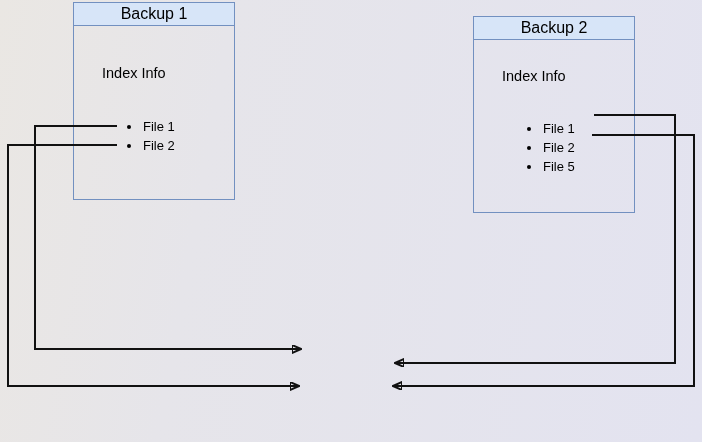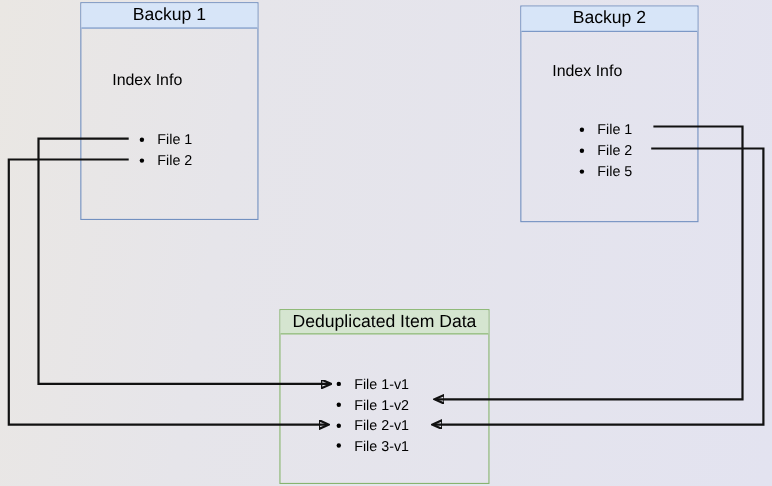--- a/index.html
+++ b/index.html
@@ -89,60 +89,39 @@
         <span class="dot"></span>
         <span>File 1</span>
       </div>
       <div class="item-row">
         <span class="dot"></span>
         <span>File 2</span>
       </div>
     </div>
   </div>
 
-  <div class="box blue backup" style="left:473px; top:5px; width:162px; height:197px;">
+  <div class="box blue backup" style="left:473px; top:16px; width:162px; height:197px;">
     <div class="box-header">Backup 2</div>
     <div class="section-label" style="left:28px; top:50px;">Index Info</div>
     <div class="item-list" style="left:53px; top:102px;">
       <div class="item-row">
         <span class="dot"></span>
         <span>File 1</span>
       </div>
       <div class="item-row">
         <span class="dot"></span>
         <span>File 2</span>
       </div>
       <div class="item-row">
         <span class="dot"></span>
         <span>File 5</span>
       </div>
     </div>
   </div>
 
-  <div class="box green dedup" style="left:254px; top:281px; width:191px; height:159px;">
-    <div class="box-header">Deduplicated Item Data</div>
-    <div class="item-list" style="left:51px; top:58px;">
-      <div class="item-row">
-        <span class="dot"></span>
-        <span>File 1-v1</span>
-      </div>
-      <div class="item-row">
-        <span class="dot"></span>
-        <span>File 1-v2</span>
-      </div>
-      <div class="item-row">
-        <span class="dot"></span>
-        <span>File 2-v1</span>
-      </div>
-      <div class="item-row">
-        <span class="dot"></span>
-        <span>File 3-v1</span>
-      </div>
-    </div>
-  </div>
 
   <svg class="wires" width="702" height="442" viewBox="0 0 702 442">
     <defs>
       <marker id="ah" markerUnits="userSpaceOnUse" markerWidth="10" markerHeight="9" refX="8" refY="4" orient="auto">
         <path d="M0,0 L9,4 L0,8 Z" fill="#111111" stroke="none"></path>
       </marker>
     </defs>
     <path d="M117,126 L35,126 L35,349 L300,349" marker-end="url(#ah)"></path>
     <path d="M117,145 L8,145 L8,386 L298,386" marker-end="url(#ah)"></path>
     <path d="M594,115 L675,115 L675,363 L396,363" marker-end="url(#ah)"></path>

